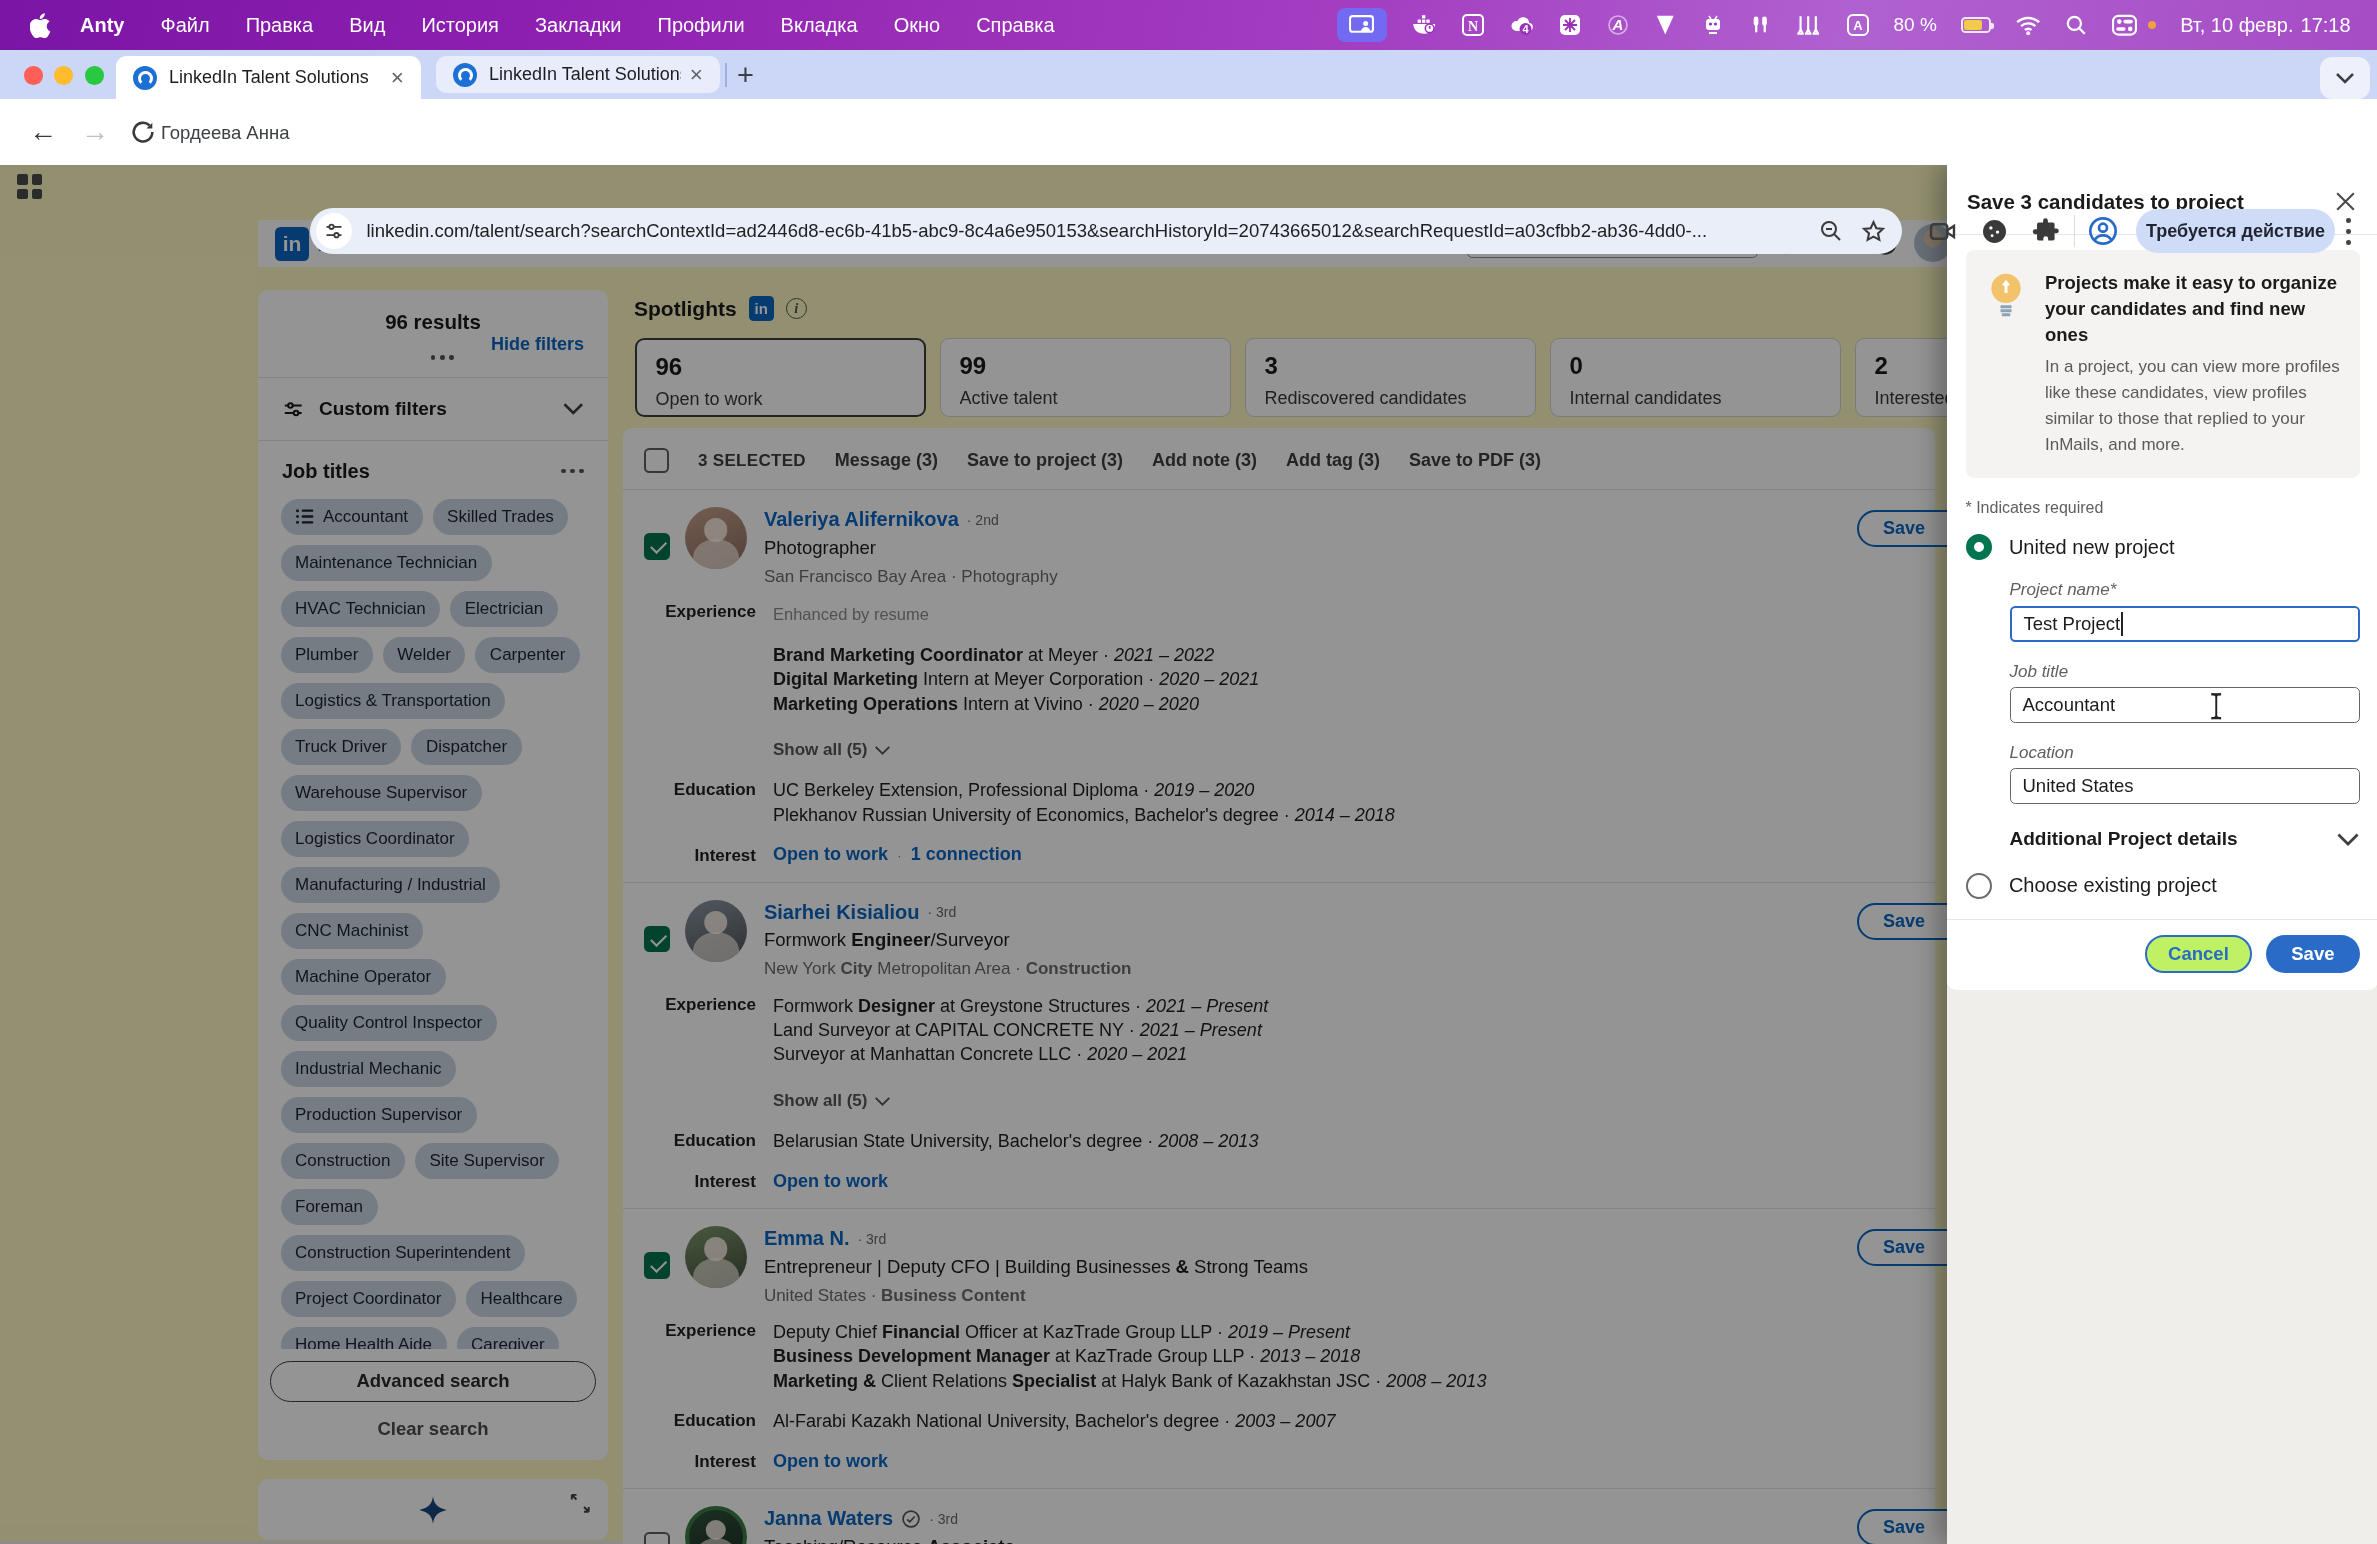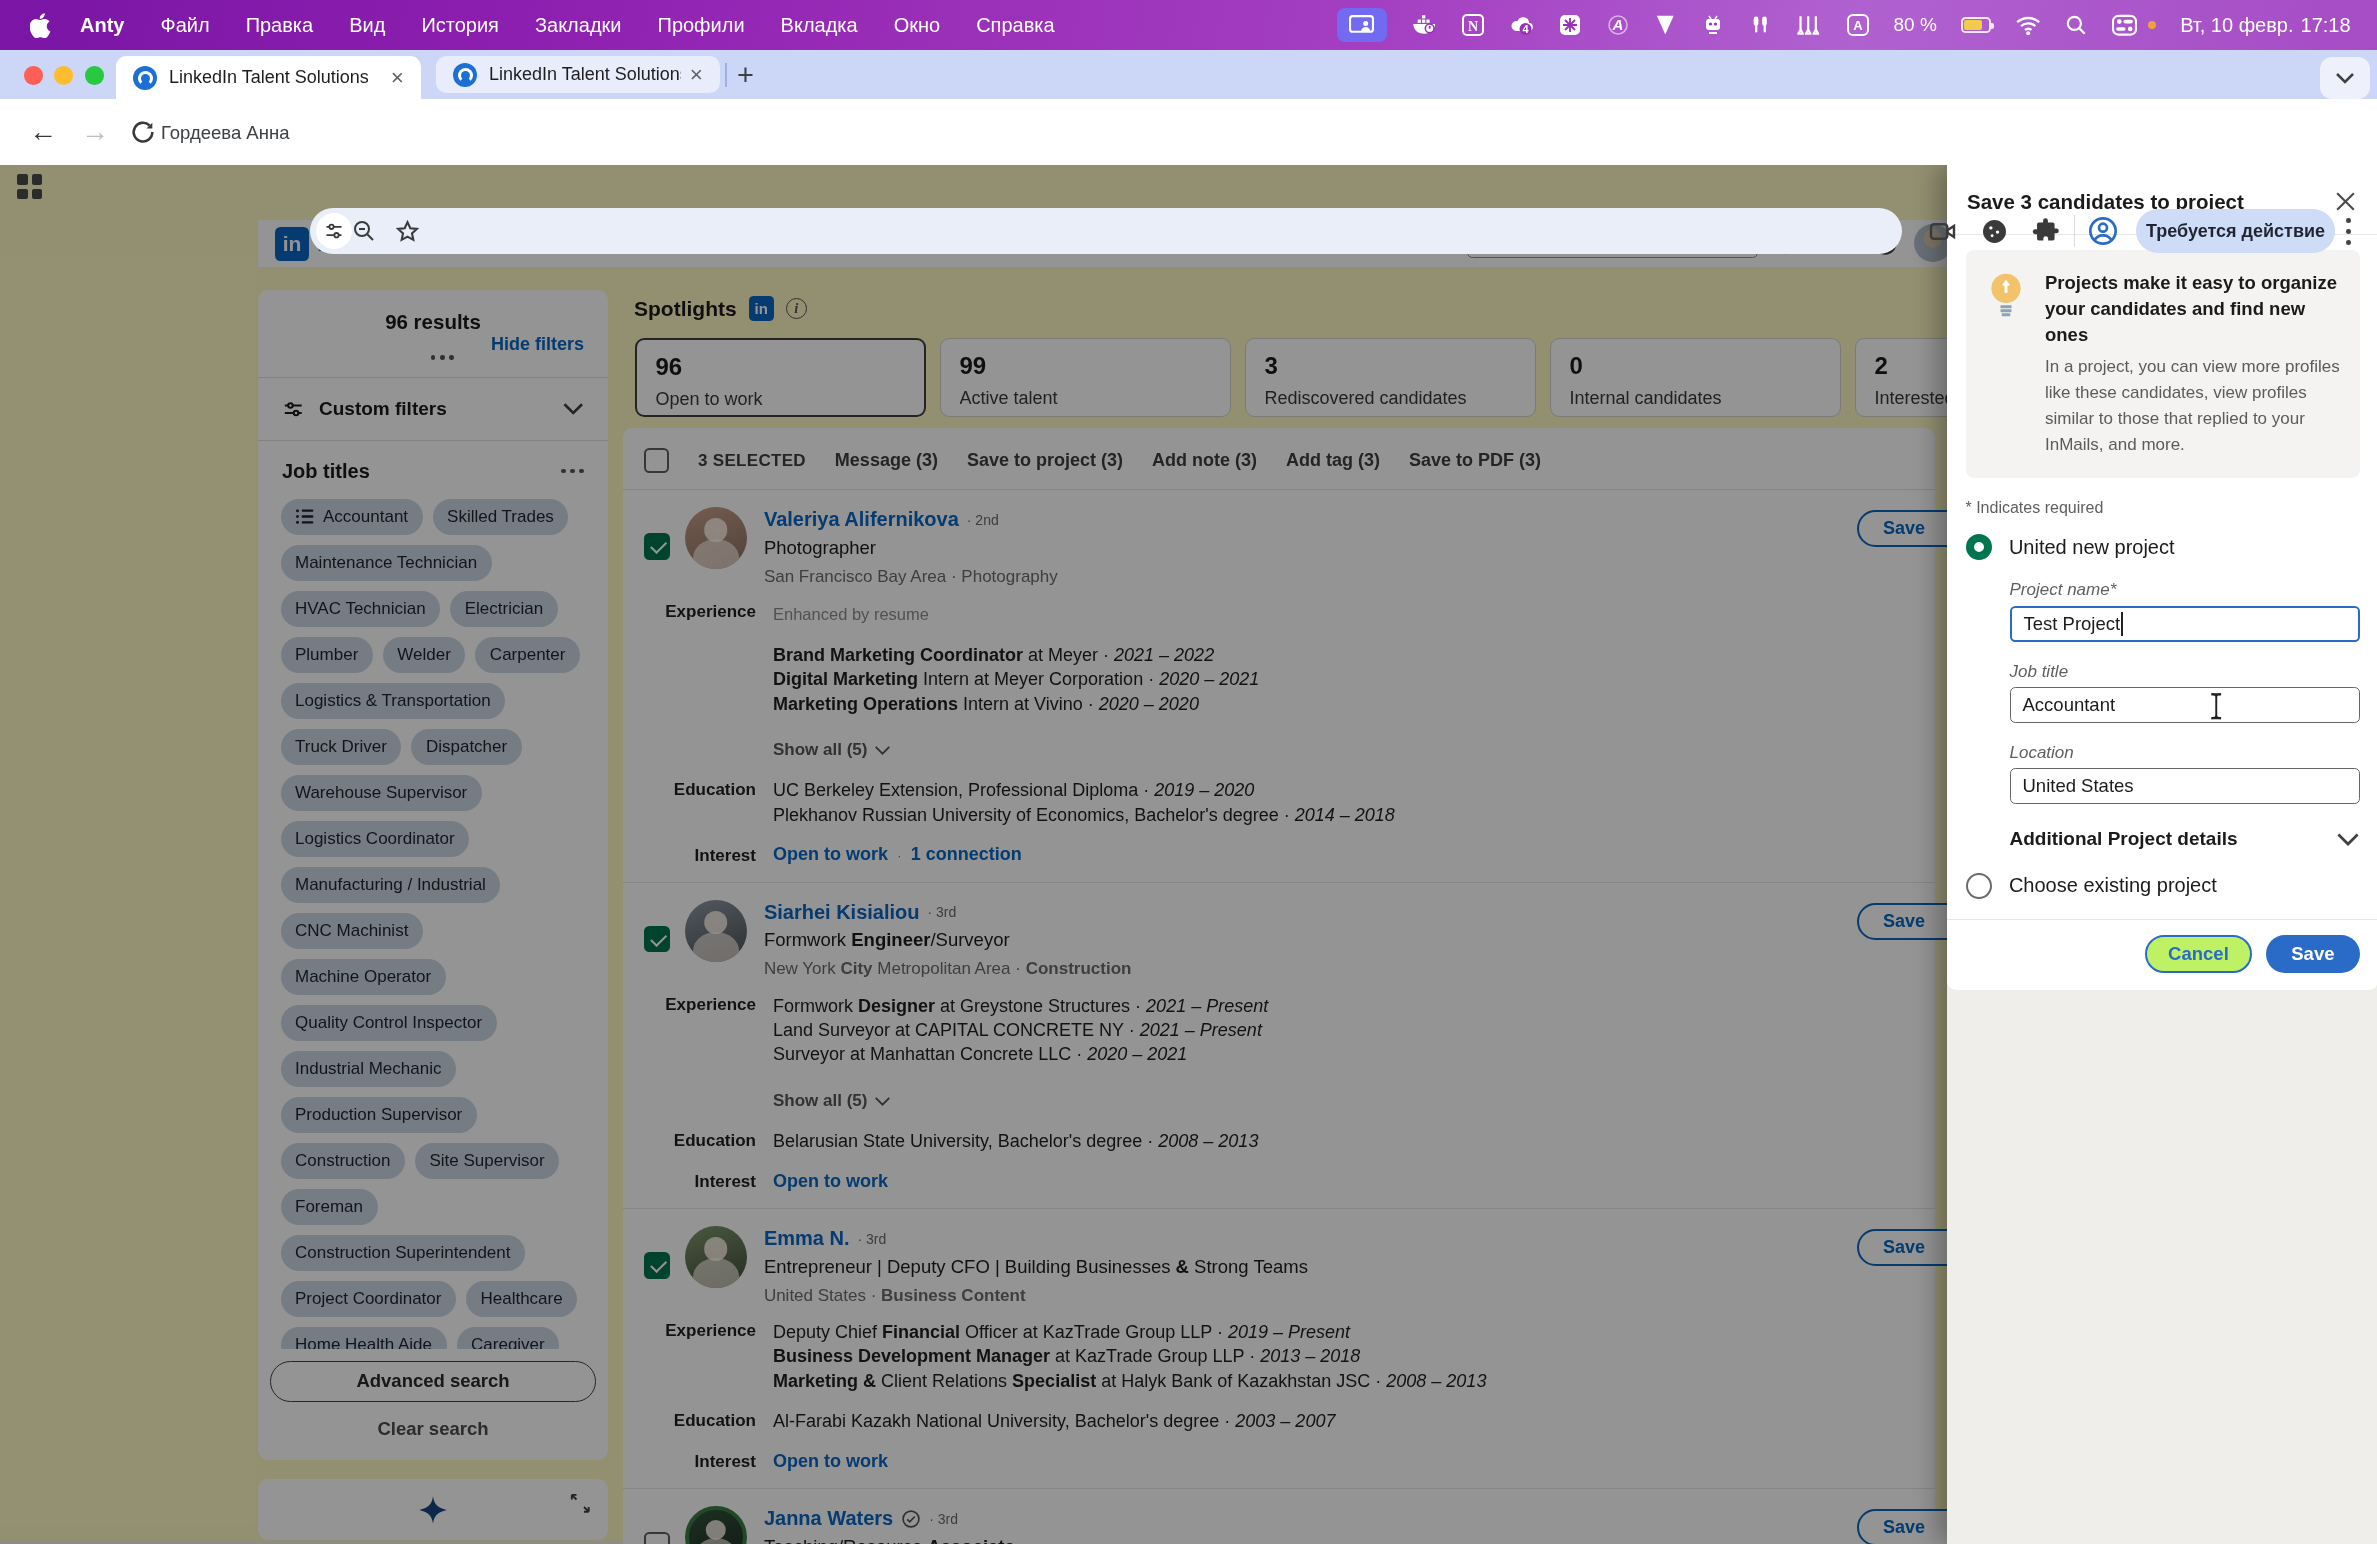--- a/index.html
+++ b/index.html
@@ -348,20 +348,21 @@
   </span>
   <span class="profname">Гордеева Анна</span>
   <div id="urlpill">
     <span class="tunecircle">
       <svg width="20" height="20" viewBox="0 0 24 24" stroke="#3a3a3a" stroke-width="2.2" fill="none">
           <path d="M3 7h18M3 17h18"></path>
           <circle cx="9" cy="7" r="2.6" fill="#fff"></circle>
           <circle cx="15" cy="17" r="2.6" fill="#fff"></circle>
         </svg>
     </span>
+    <span id="urltext">linkedin.com/talent/search?searchContextId=ad2446d8-ec6b-41b5-abc9-8c4a6e950153&amp;searchHistoryId=20743665012&amp;searchRequestId=a03cfbb2-ab36-4dd0-...</span>
     <span style="margin-right:18.5px">
       <svg width="24" height="24" viewBox="0 0 24 24" fill="none" stroke="#3a3a3a" stroke-width="2">
           <circle cx="10" cy="10" r="7"></circle>
           <path d="M15.5 15.5L21 21M7 10h6"></path>
         </svg>
     </span>
     <span style="margin-right:16px">
       <svg width="25" height="25" viewBox="0 0 24 24" fill="none" stroke="#3a3a3a" stroke-width="2">
           <path d="M12 3l2.7 5.8 6.3.7-4.7 4.3 1.3 6.2L12 16.9 6.4 20l1.3-6.2L3 9.5l6.3-.7z"></path>
         </svg>

